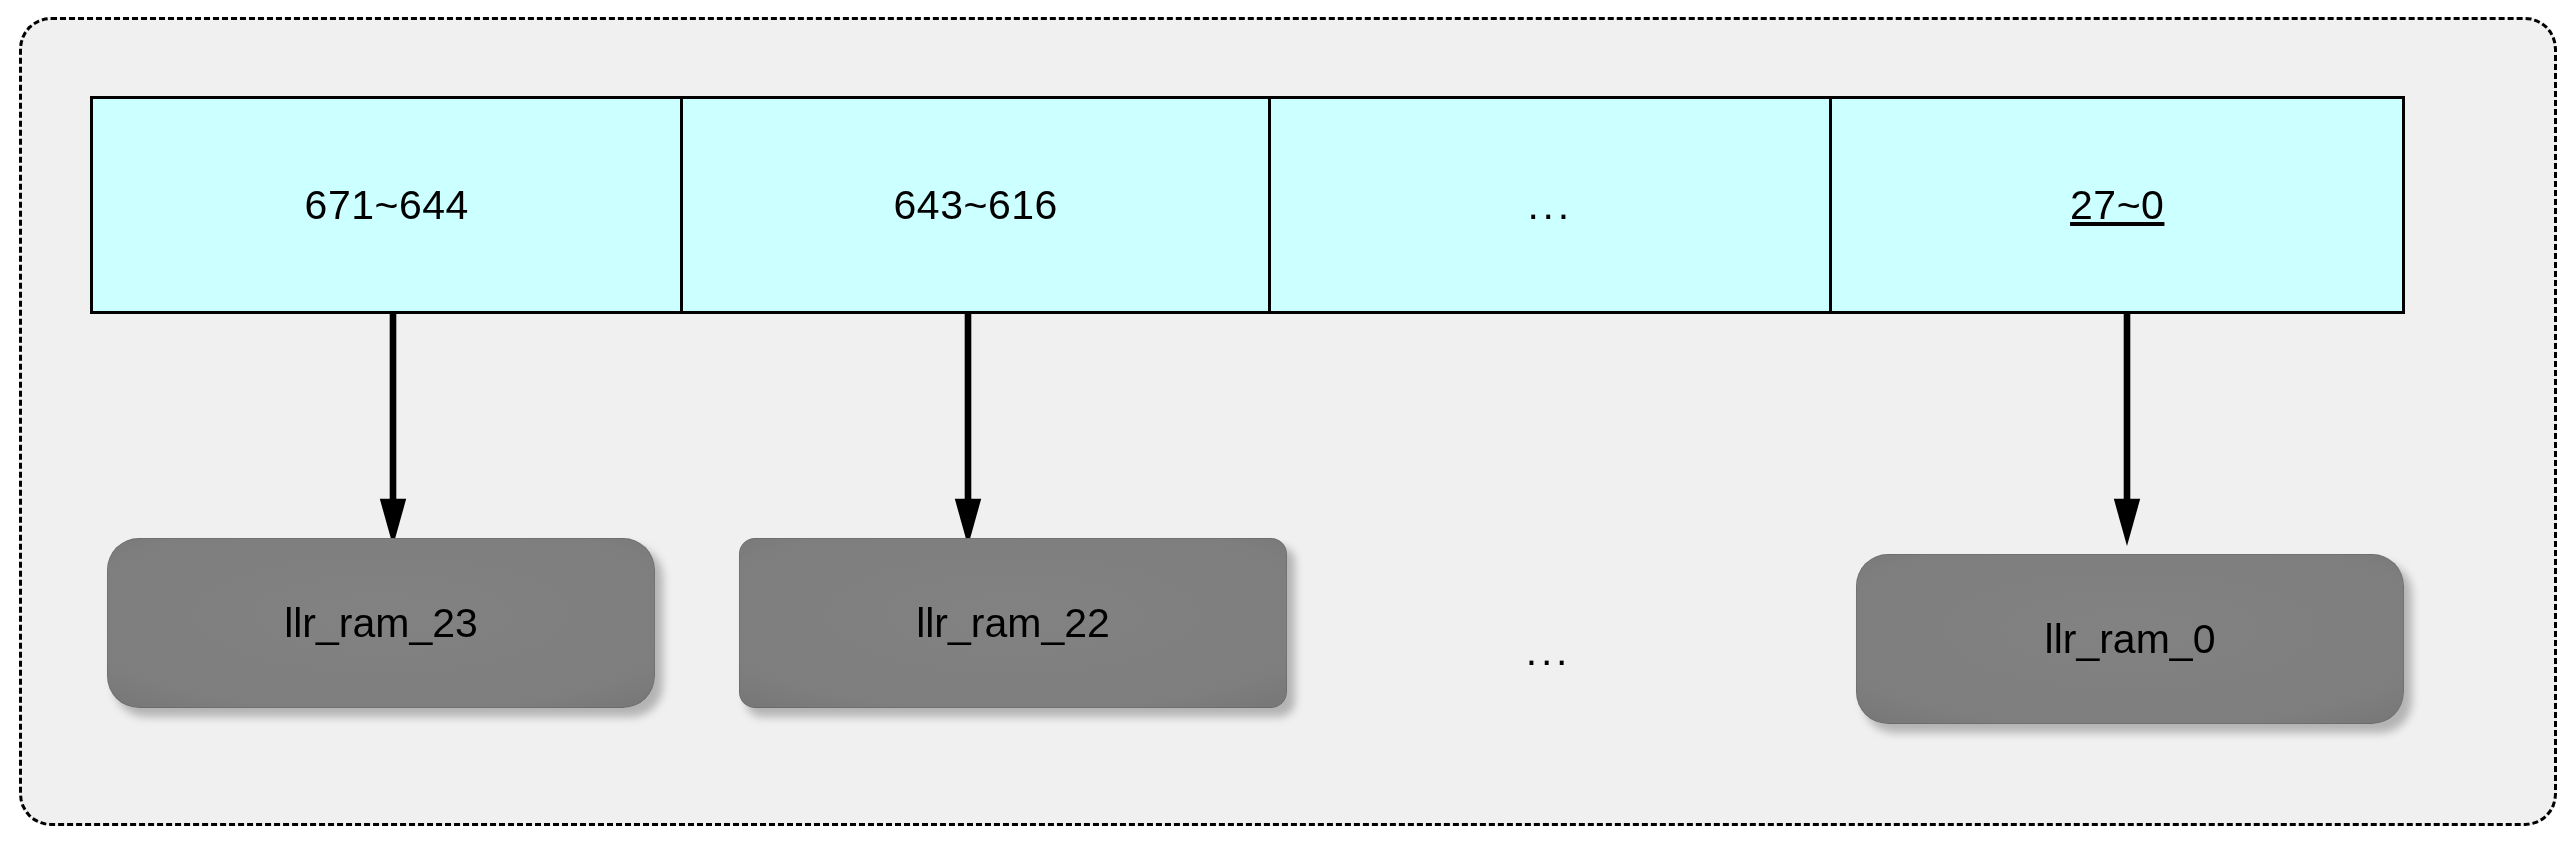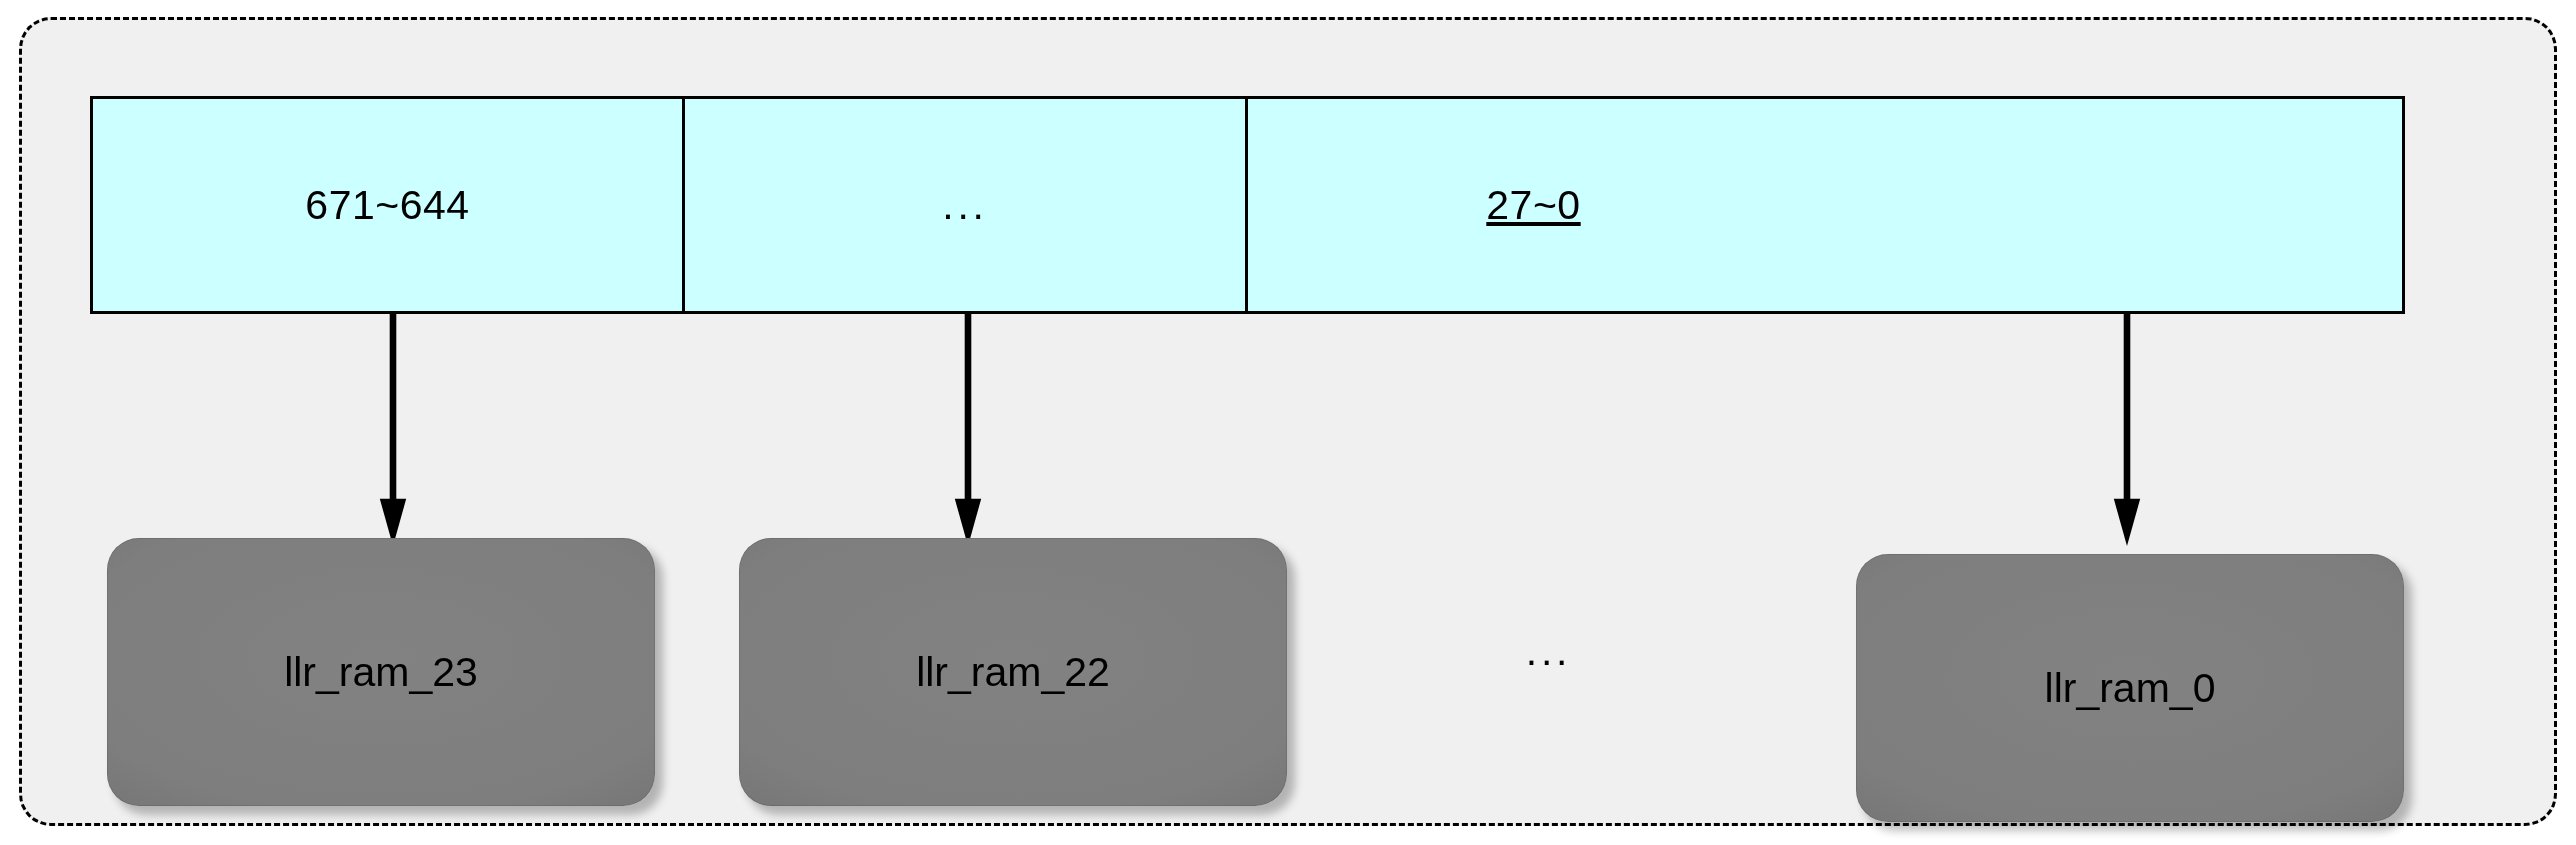--- a/index.html
+++ b/index.html
@@ -82,21 +82,21 @@
     height: 232px;
     pointer-events: none;
   }
   .arrow svg { display: block; overflow: visible; }
 
   
   .ram-block {
     position: absolute;
     top: 538px;
     width: 548px;
-    height: 268px;
+    height: 170px;
     border-radius: 32px;
     display: flex;
     align-items: center;
     justify-content: center;
     box-sizing: border-box;
     background:
       radial-gradient(120% 120% at 50% 45%, #828282 0%, #7e7e7e 48%, #6d6d6d 78%, #5c5c5c 100%);
     box-shadow:
       7.6px 8.5px 8.5px rgba(0, 0, 0, 0.25),
       inset 0 0 0 0.9px rgba(0, 0, 0, 0.10);
@@ -129,20 +129,23 @@
 <div id="canvas">
 
   <div class="outer-frame"></div>
 
   <div class="bitmap-table">
 
     <div class="bit-cell c0">
       <span class="cell-label">671~644</span>
     </div>
 
+    <div class="bit-cell c1">
+      <span class="cell-label">643~616</span>
+    </div>
 
     <div class="bit-cell c2">
       <span class="cell-label ellipsis">...</span>
     </div>
 
     <div class="bit-cell c3">
       <span class="cell-label">27~0</span>
     </div>
 
   </div>
@@ -165,21 +168,21 @@
     <svg width="38" height="232" viewBox="0 0 40 246" xmlns="http://www.w3.org/2000/svg" aria-hidden="true">
       <line x1="20" y1="0" x2="20" y2="206" stroke="#000000" stroke-width="7"></line>
       <polygon points="6,196 34,196 20,246" fill="#000000"></polygon>
     </svg>
   </div>
 
   <div class="ram-block" style="left:107px;">
     <span class="ram-label">llr_ram_23</span>
   </div>
 
-  <div class="ram-block" style="left:739px;">
+  <div class="ram-block" style="left:739px;border-radius:16px;">
     <span class="ram-label">llr_ram_22</span>
   </div>
 
   <div class="ram-block" style="left:1856px;margin-top:16px;">
     <span class="ram-label">llr_ram_0</span>
   </div>
 
   <div class="ram-gap-ellipsis">...</div>
 
 </div>

